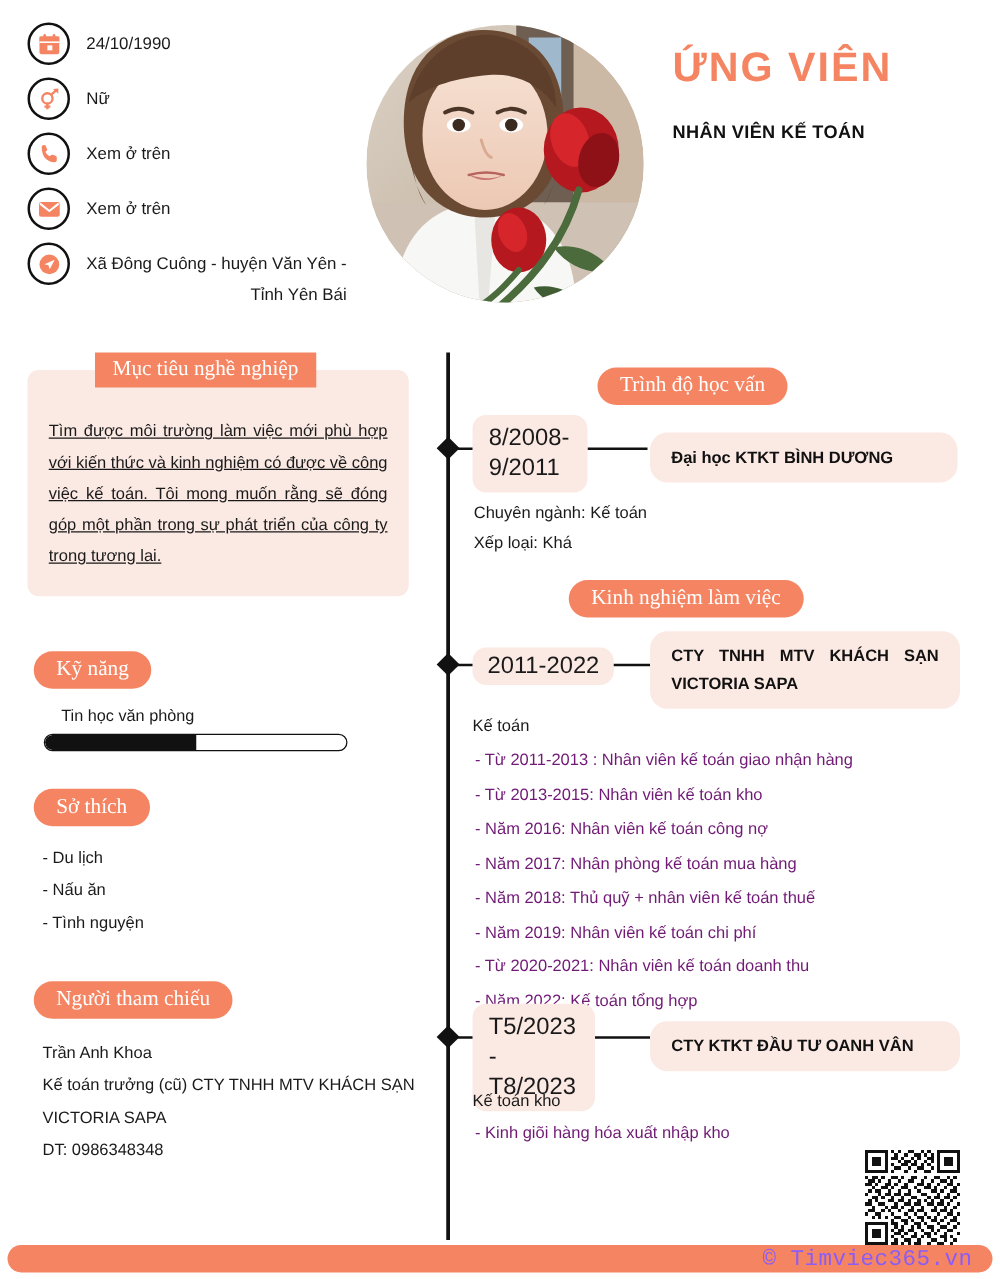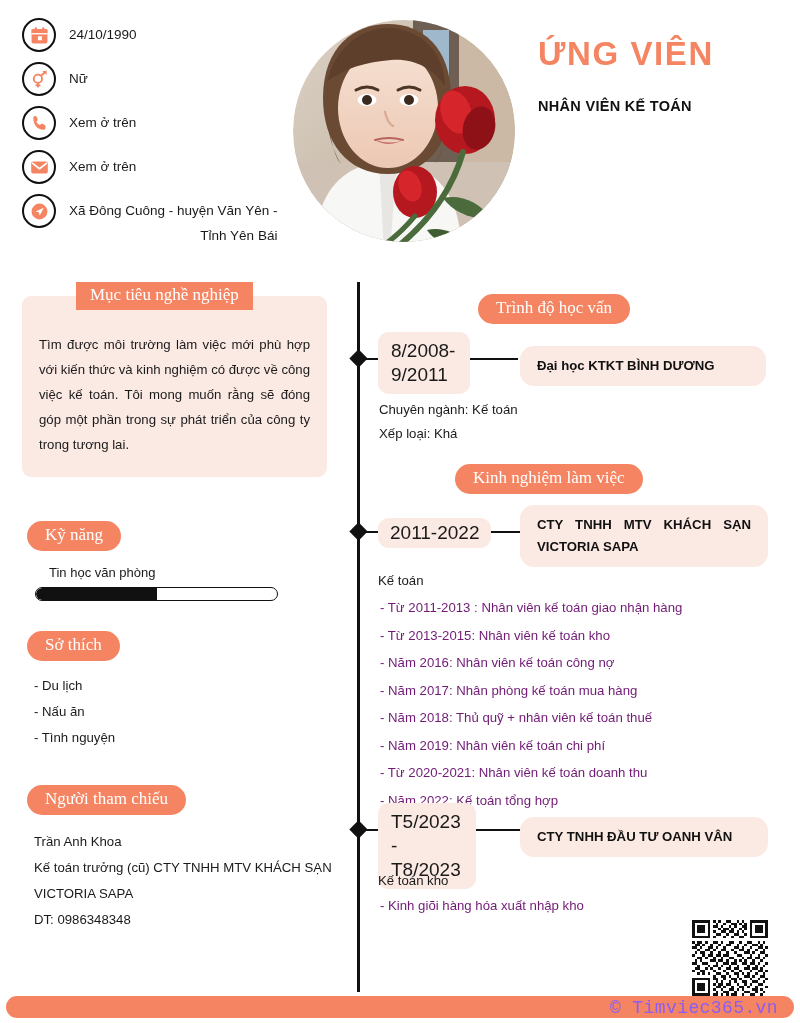--- a/index.html
+++ b/index.html
@@ -45,20 +45,21 @@
     margin:26px 0 0 0;
   }
 
   
   .left-col{position:absolute;left:0;top:280px;width:345px;}
 
   .objective-card{
     position:relative;margin:16px 18px 0 22px;
     background:#fbe9e3;border-radius:9px;
     padding:36px 17px 20px 17px;
+    text-decoration:underline;
   }
   .objective-banner{
     position:absolute;left:54px;top:-14px;
     background:#f58562;color:#fff;
     font-family:"Liberation Serif","DejaVu Serif",serif;
     font-size:17px;padding:3px 14px 5px 14px;white-space:nowrap;
   }
   .objective-text{
     font-size:13.2px;line-height:25px;text-align:justify;color:#1a1a1a;margin:0;
   }
@@ -330,21 +331,21 @@
       <li>- Năm 2018: Thủ quỹ + nhân viên kế toán thuế</li>
       <li>- Năm 2019: Nhân viên kế toán chi phí</li>
       <li>- Từ 2020-2021: Nhân viên kế toán doanh thu</li>
       <li>- Năm 2022: Kế toán tổng hợp</li>
     </ul>
 
     <div class="date-pill" style="left:378px;top:803px;width:98px;">
       <span>T5/2023 -</span><br>
       <span>T8/2023</span>
     </div>
-    <div class="org-pill" style="left:520px;top:817px;width:248px;">CTY TNHH ĐẦU TƯ OANH VÂN</div>
+    <div class="org-pill" style="left:520px;top:817px;width:248px;">CTY KTKT ĐẦU TƯ OANH VÂN</div>
     <div class="sub-line" style="left:378px;top:868px;">Kế toán kho</div>
     <ul class="bullets" style="left:380px;top:892px;">
       <li>- Kinh giõi hàng hóa xuất nhập kho</li>
     </ul>
   </div>
 
   <div class="qr">
     <svg width="76" height="76" viewBox="0 0 29 29" shape-rendering="crispEdges" aria-hidden="true">
       <rect width="29" height="29" fill="#ffffff"></rect>
       <g fill="#111111">

